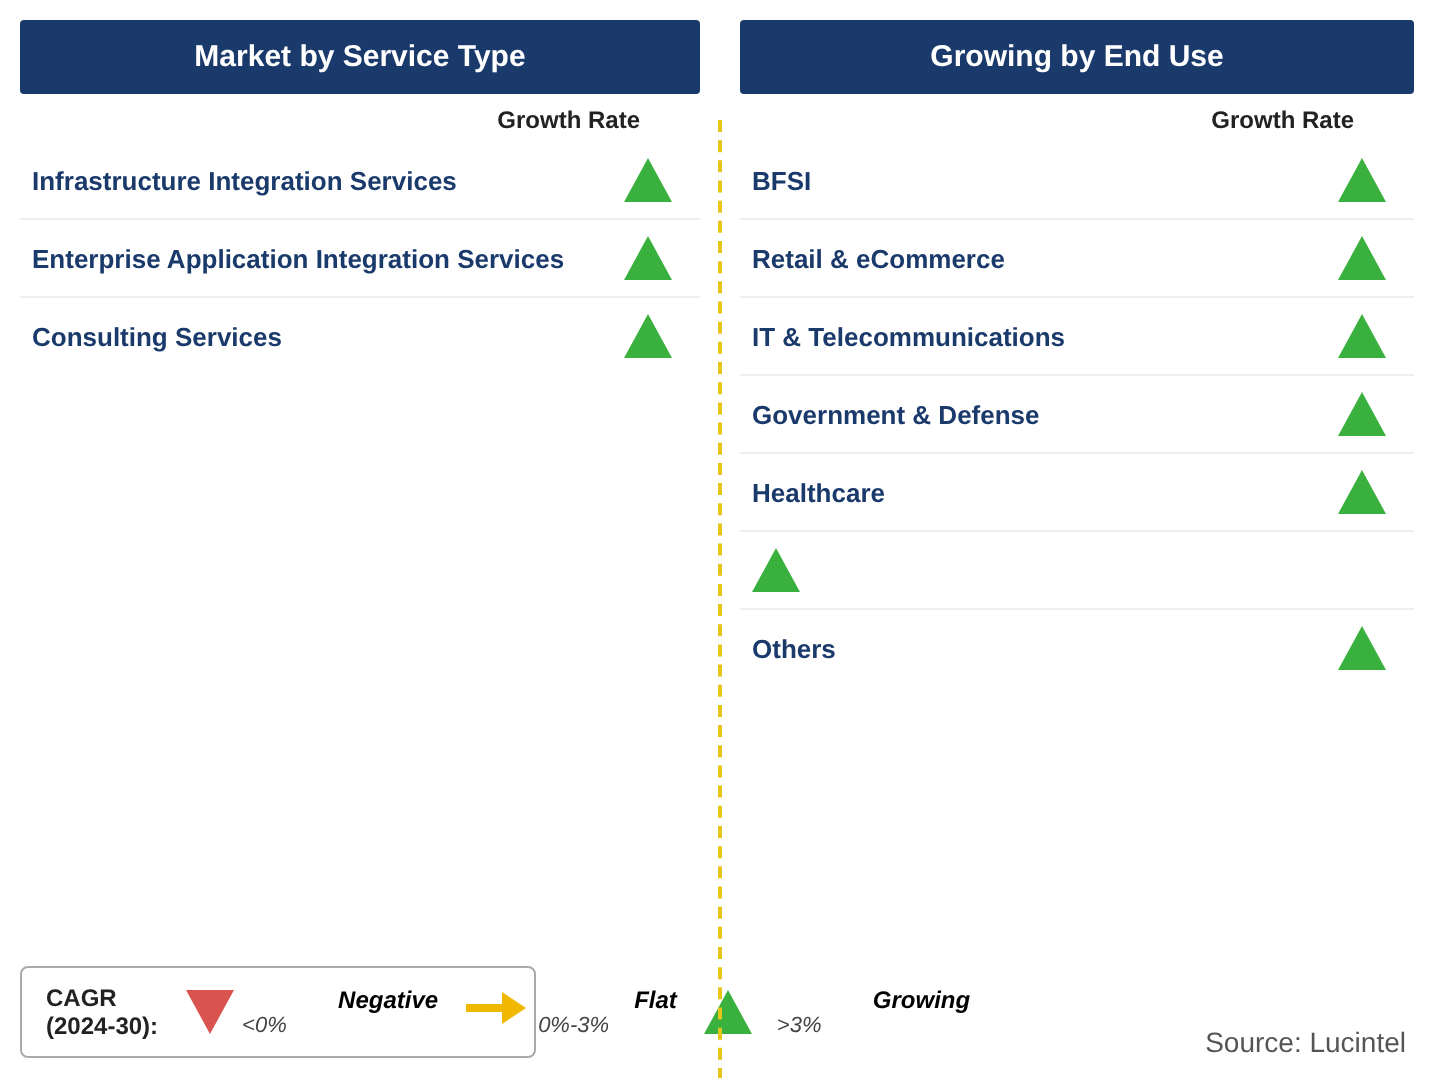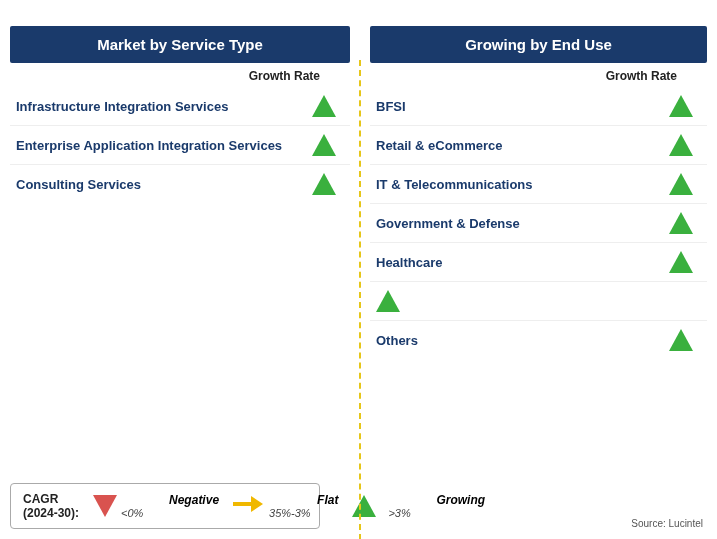--- a/index.html
+++ b/index.html
@@ -41,21 +41,20 @@
     }
     .panel-header {
       background: #1a3a6b;
       color: #fff;
       text-align: center;
       font-weight: bold;
       font-size: 15px;
       padding: 10px 14px;
       border-radius: 2px;
       margin-bottom: 6px;
-      margin-top: 16px;
     }
     .growth-rate-label {
       text-align: right;
       font-size: 12px;
       font-weight: bold;
       color: #222;
       padding-right: 30px;
       margin-bottom: 4px;
     }
     .service-row {
@@ -95,21 +94,21 @@
     }
     .legend-box {
       border: 1.5px solid #aaa;
       border-radius: 4px;
       padding: 8px 12px;
       margin-top: 10px;
       display: flex;
       align-items: center;
       gap: 14px;
       font-size: 12px;
-      width: 310px;
+      width: 258px;
     }
     .legend-cagr {
       font-size: 12px;
       font-weight: bold;
       color: #222;
       white-space: nowrap;
     }
     .legend-item {
       display: flex;
       align-items: center;
@@ -120,21 +119,21 @@
     .legend-item .label {
       font-weight: bold;
       font-style: italic;
       margin-left: 48px;
     }
     .legend-item .sublabel {
       font-size: 11px;
       color: #444;
     }
     .source-text {
-      font-size: 10px;
+      font-size: 14px;
       color: #555;
       text-align: right;
       margin-top: auto;
       padding-top: 8px;
       padding-right: 4px;
     }
     .right-panel .growth-rate-label {
       padding-right: 30px;
     }
     .end-use-rows {
@@ -190,21 +189,21 @@
           <div class="label">Negative</div>
           <div class="sublabel">&lt;0%</div>
         </div>
       </div>
       <div class="legend-item">
         <span style="display:inline-block;width:22px;height:0;border-top:4px solid #f0b800;border-bottom:4px solid transparent;position:relative;">
           <span style="position:absolute;right:-8px;top:-10px;width:0;height:0;border-top:8px solid transparent;border-bottom:8px solid transparent;border-left:12px solid #f0b800;"></span>
         </span>
         <div style="margin-left:10px;">
           <div class="label">Flat</div>
-          <div class="sublabel">35%-3%</div>
+          <div class="sublabel">0%-3%</div>
         </div>
       </div>
       <div class="legend-item">
         <span class="arrow-up"></span>
         <div>
           <div class="label">Growing</div>
           <div class="sublabel">&gt;3%</div>
         </div>
       </div>
     </div>

